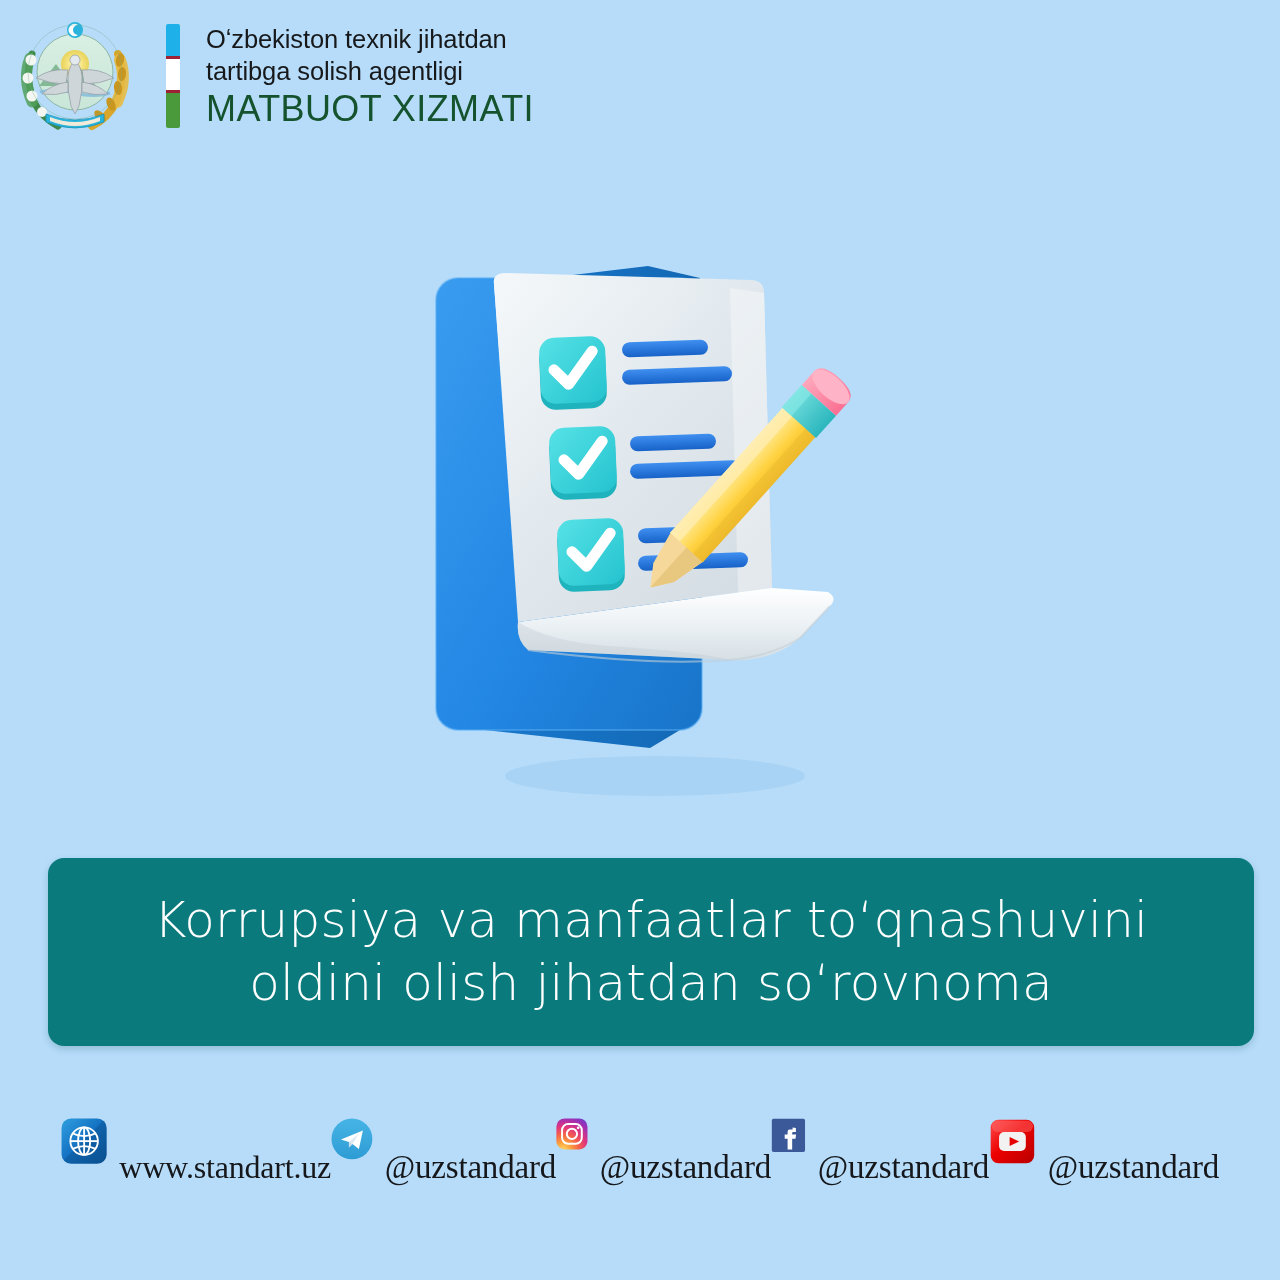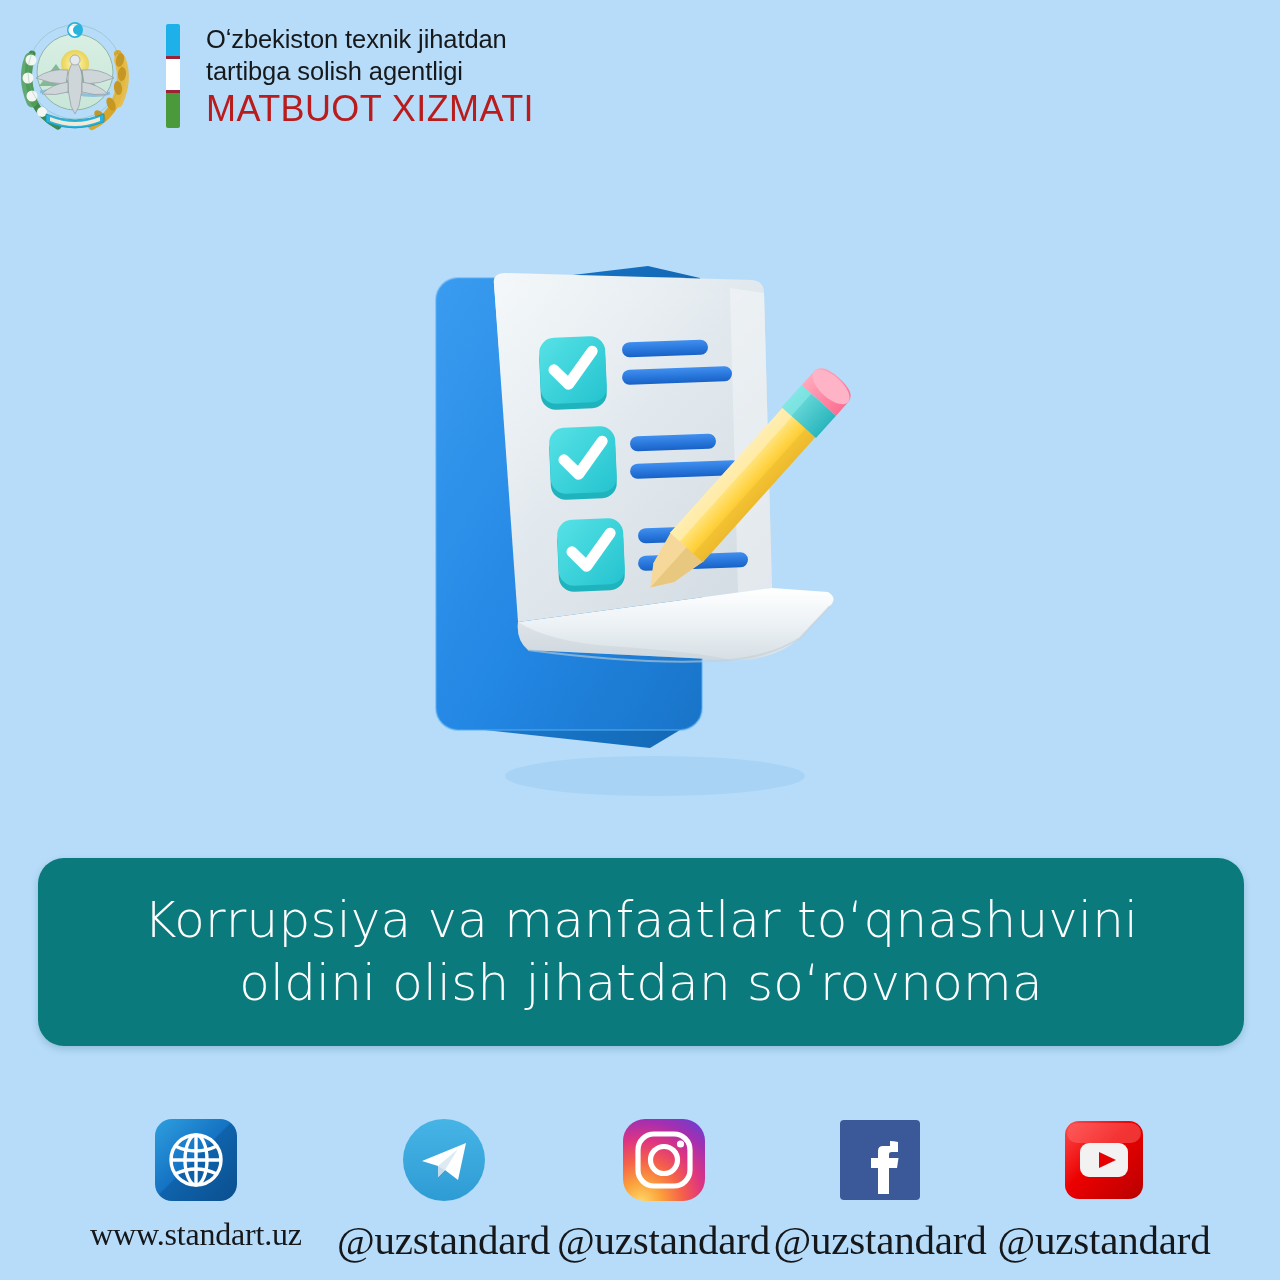--- a/index.html
+++ b/index.html
@@ -24,37 +24,37 @@
   }
   .tc-blue  { background: #1eb0e8; flex: 31; }
   .tc-red1  { background: #9d2235; flex: 3; }
   .tc-white { background: #ffffff; flex: 29; }
   .tc-red2  { background: #9d2235; flex: 3; }
   .tc-green { background: #4a9a3c; flex: 34; }
 
   .header-text { margin-left: 8px; }
   .ht-line { font-size: 25.5px; color: #16181a; line-height: 1.27; letter-spacing: -0.1px; }
   .ht-big {
-    font-size: 36px; color: #b91c1c; line-height: 1.12;
+    font-size: 36px; color: #14532d; line-height: 1.12;
     letter-spacing: 0.4px; margin-top: 1px;
   }
 
   
   .illustration {
     position: absolute; left: 400px; top: 248px;
     width: 500px; height: 570px;
   }
   .illustration svg { width: 100%; height: 100%; display: block; }
 
   
   .banner {
-    position: absolute; left: 38px; top: 858px;
+    position: absolute; left: 48px; top: 858px;
     width: 1206px; height: 188px;
     background: #0b7a7d;
-    border-radius: 26px;
+    border-radius: 16px;
     display: flex; flex-direction: column;
     align-items: center; justify-content: center;
     box-shadow: 0 3px 7px rgba(20,80,90,0.22);
     padding: 0 16px;
   }
   .banner-line {
     color: #ffffff;
     font-family: "DejaVu Sans", sans-serif;
     font-weight: 300;
     font-size: 50px;
@@ -65,34 +65,34 @@
   }
 
   
   .social-row {
     position: absolute; left: 0; top: 1118px;
     width: 1280px; height: 160px;
     display: flex; align-items: flex-start;
     justify-content: center;
   }
   .social-item {
-    display: flex; flex-direction: column;
-    align-items: center; justify-content: flex-start;
+    display: flex; 
+    align-items: center; justify-content: flex-start; gap: 12px;
   }
   .social-item.s0 { width: 270px; }
   .social-item.s1 { width: 225px; }
   .social-item.s2 { width: 215px; }
   .social-item.s3 { width: 218px; }
   .social-item.s4 { width: 230px; }
 
   .social-icon { width: 84px; height: 84px; display: block; }
   .social-label {
     margin-top: 14px;
     font-family: "Liberation Serif", serif;
-    font-size: 41px;
+    font-size: 33px;
     color: #15171a;
     white-space: nowrap;
     letter-spacing: -0.2px;
   }
   .social-item.s0 .social-label { font-size: 32px; }
 </style>
 </head>
 <body>
 
 <div class="header">

